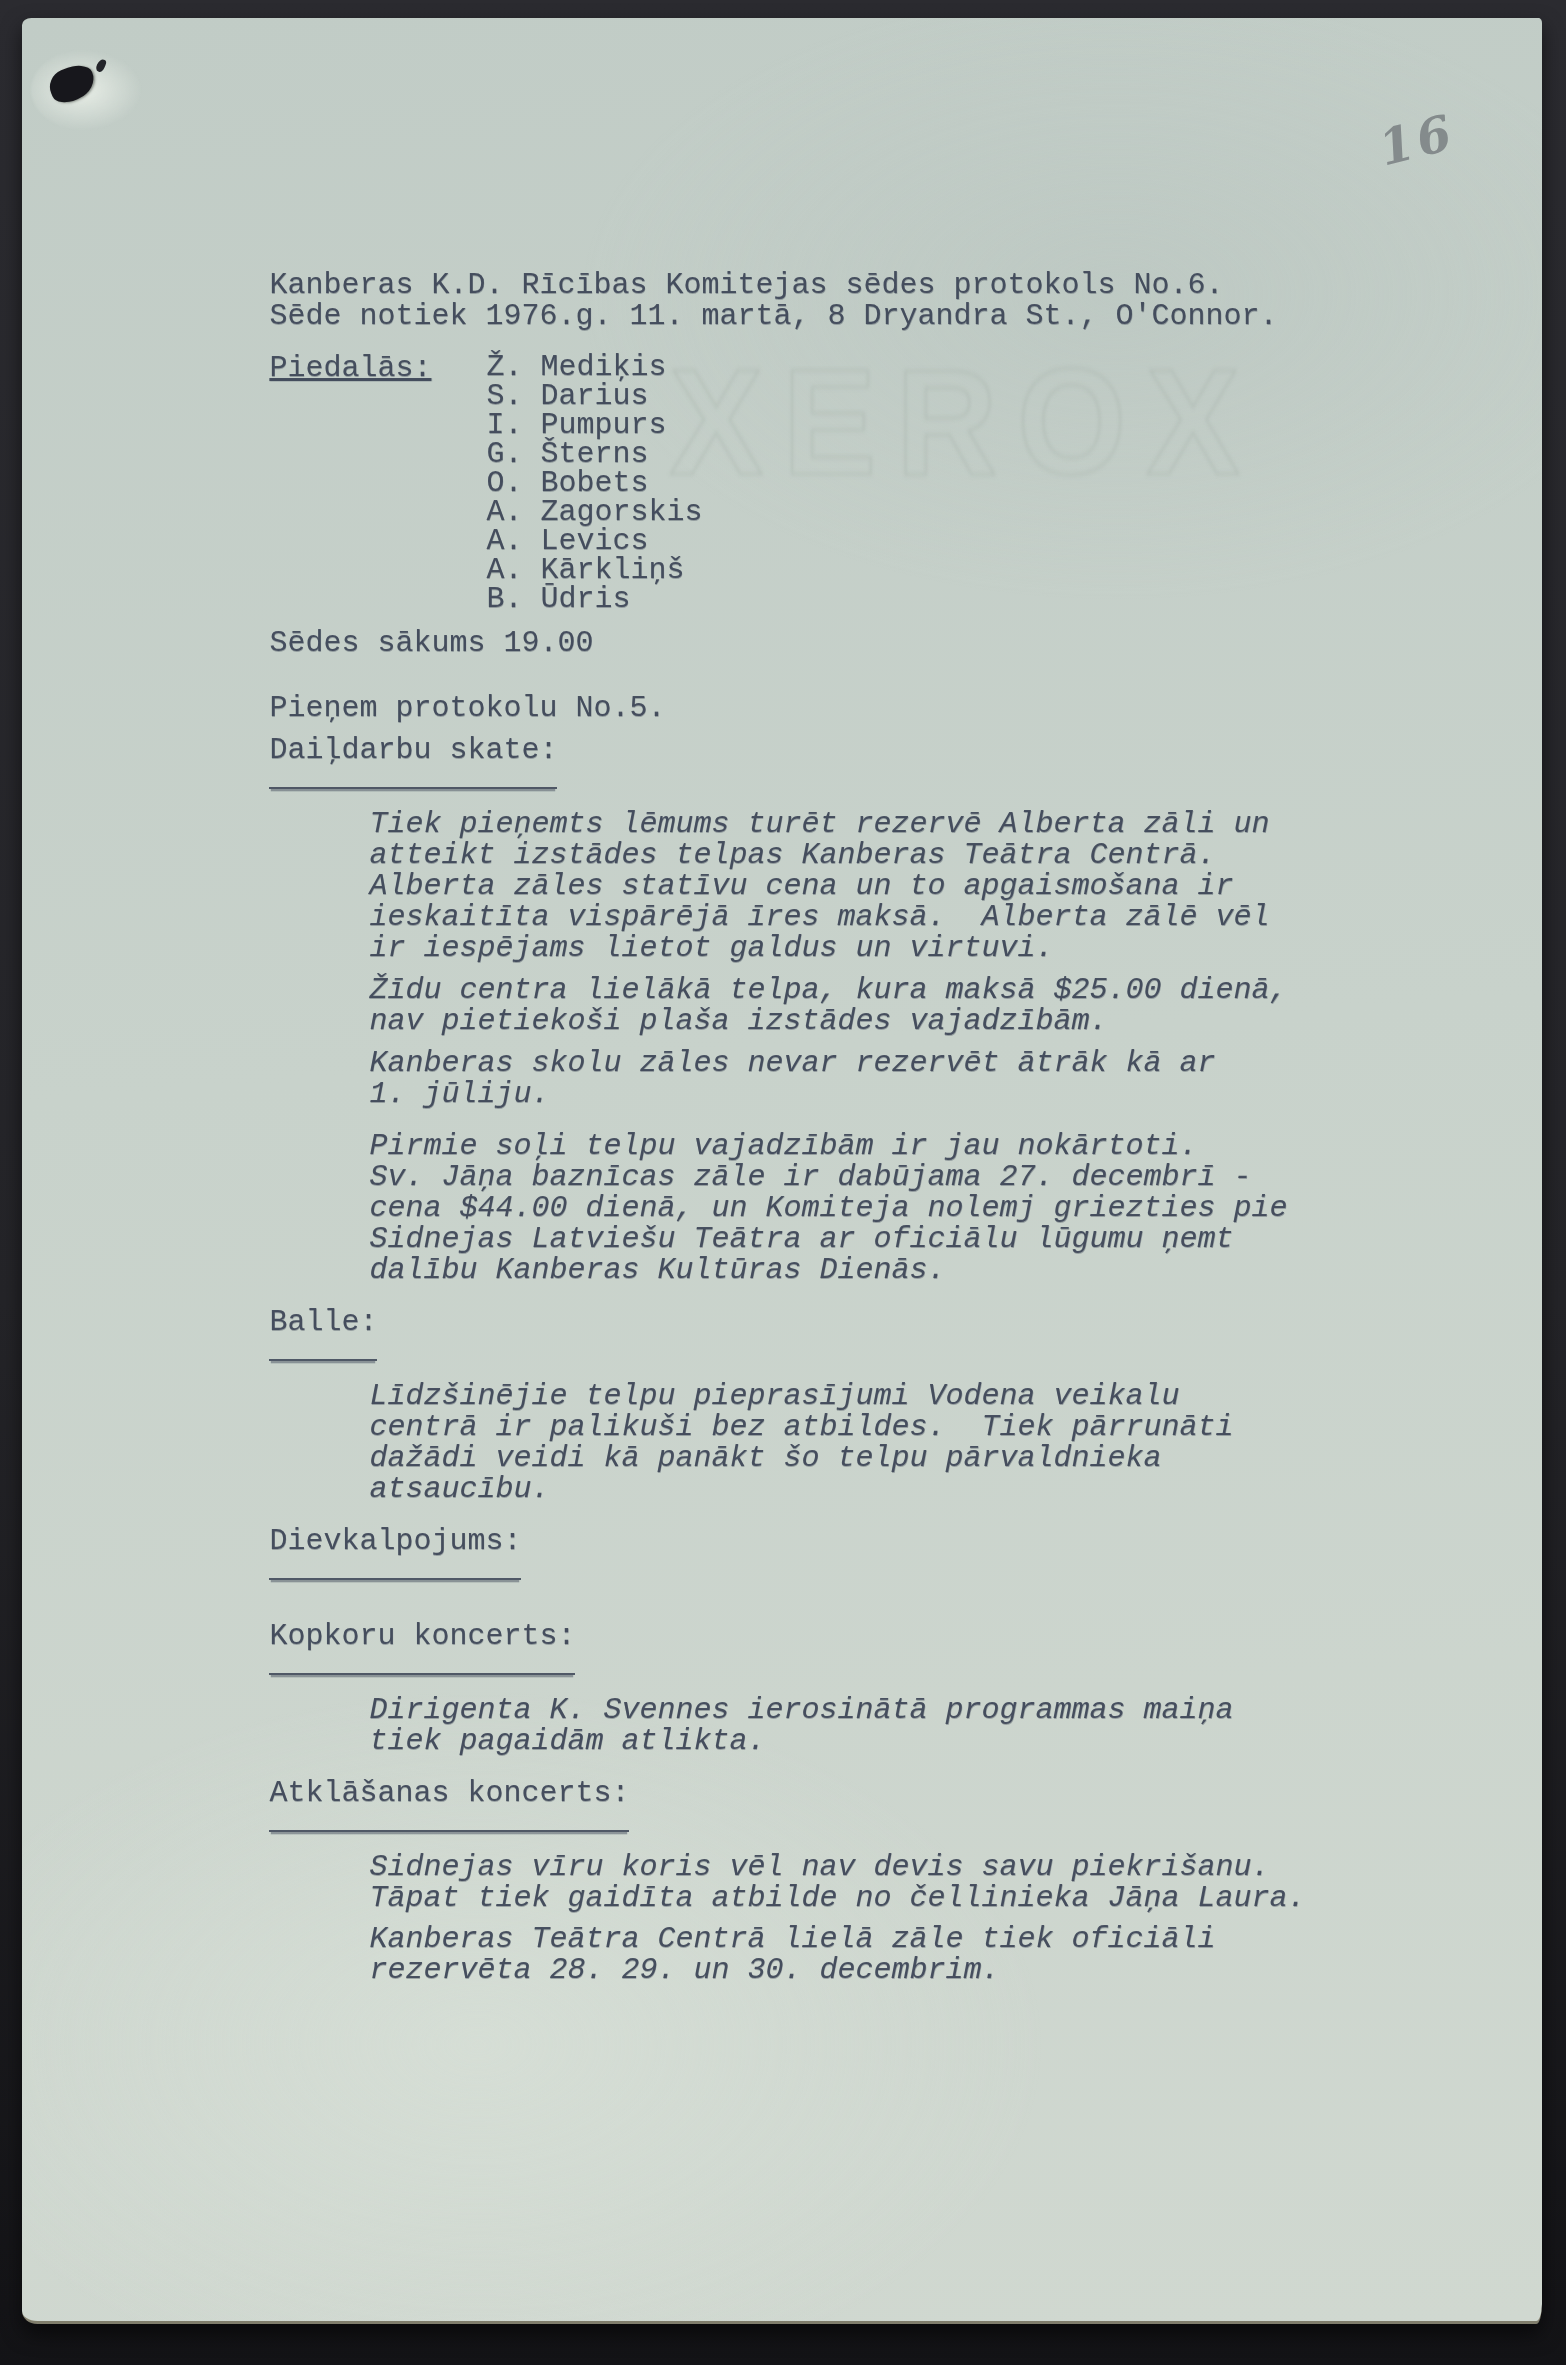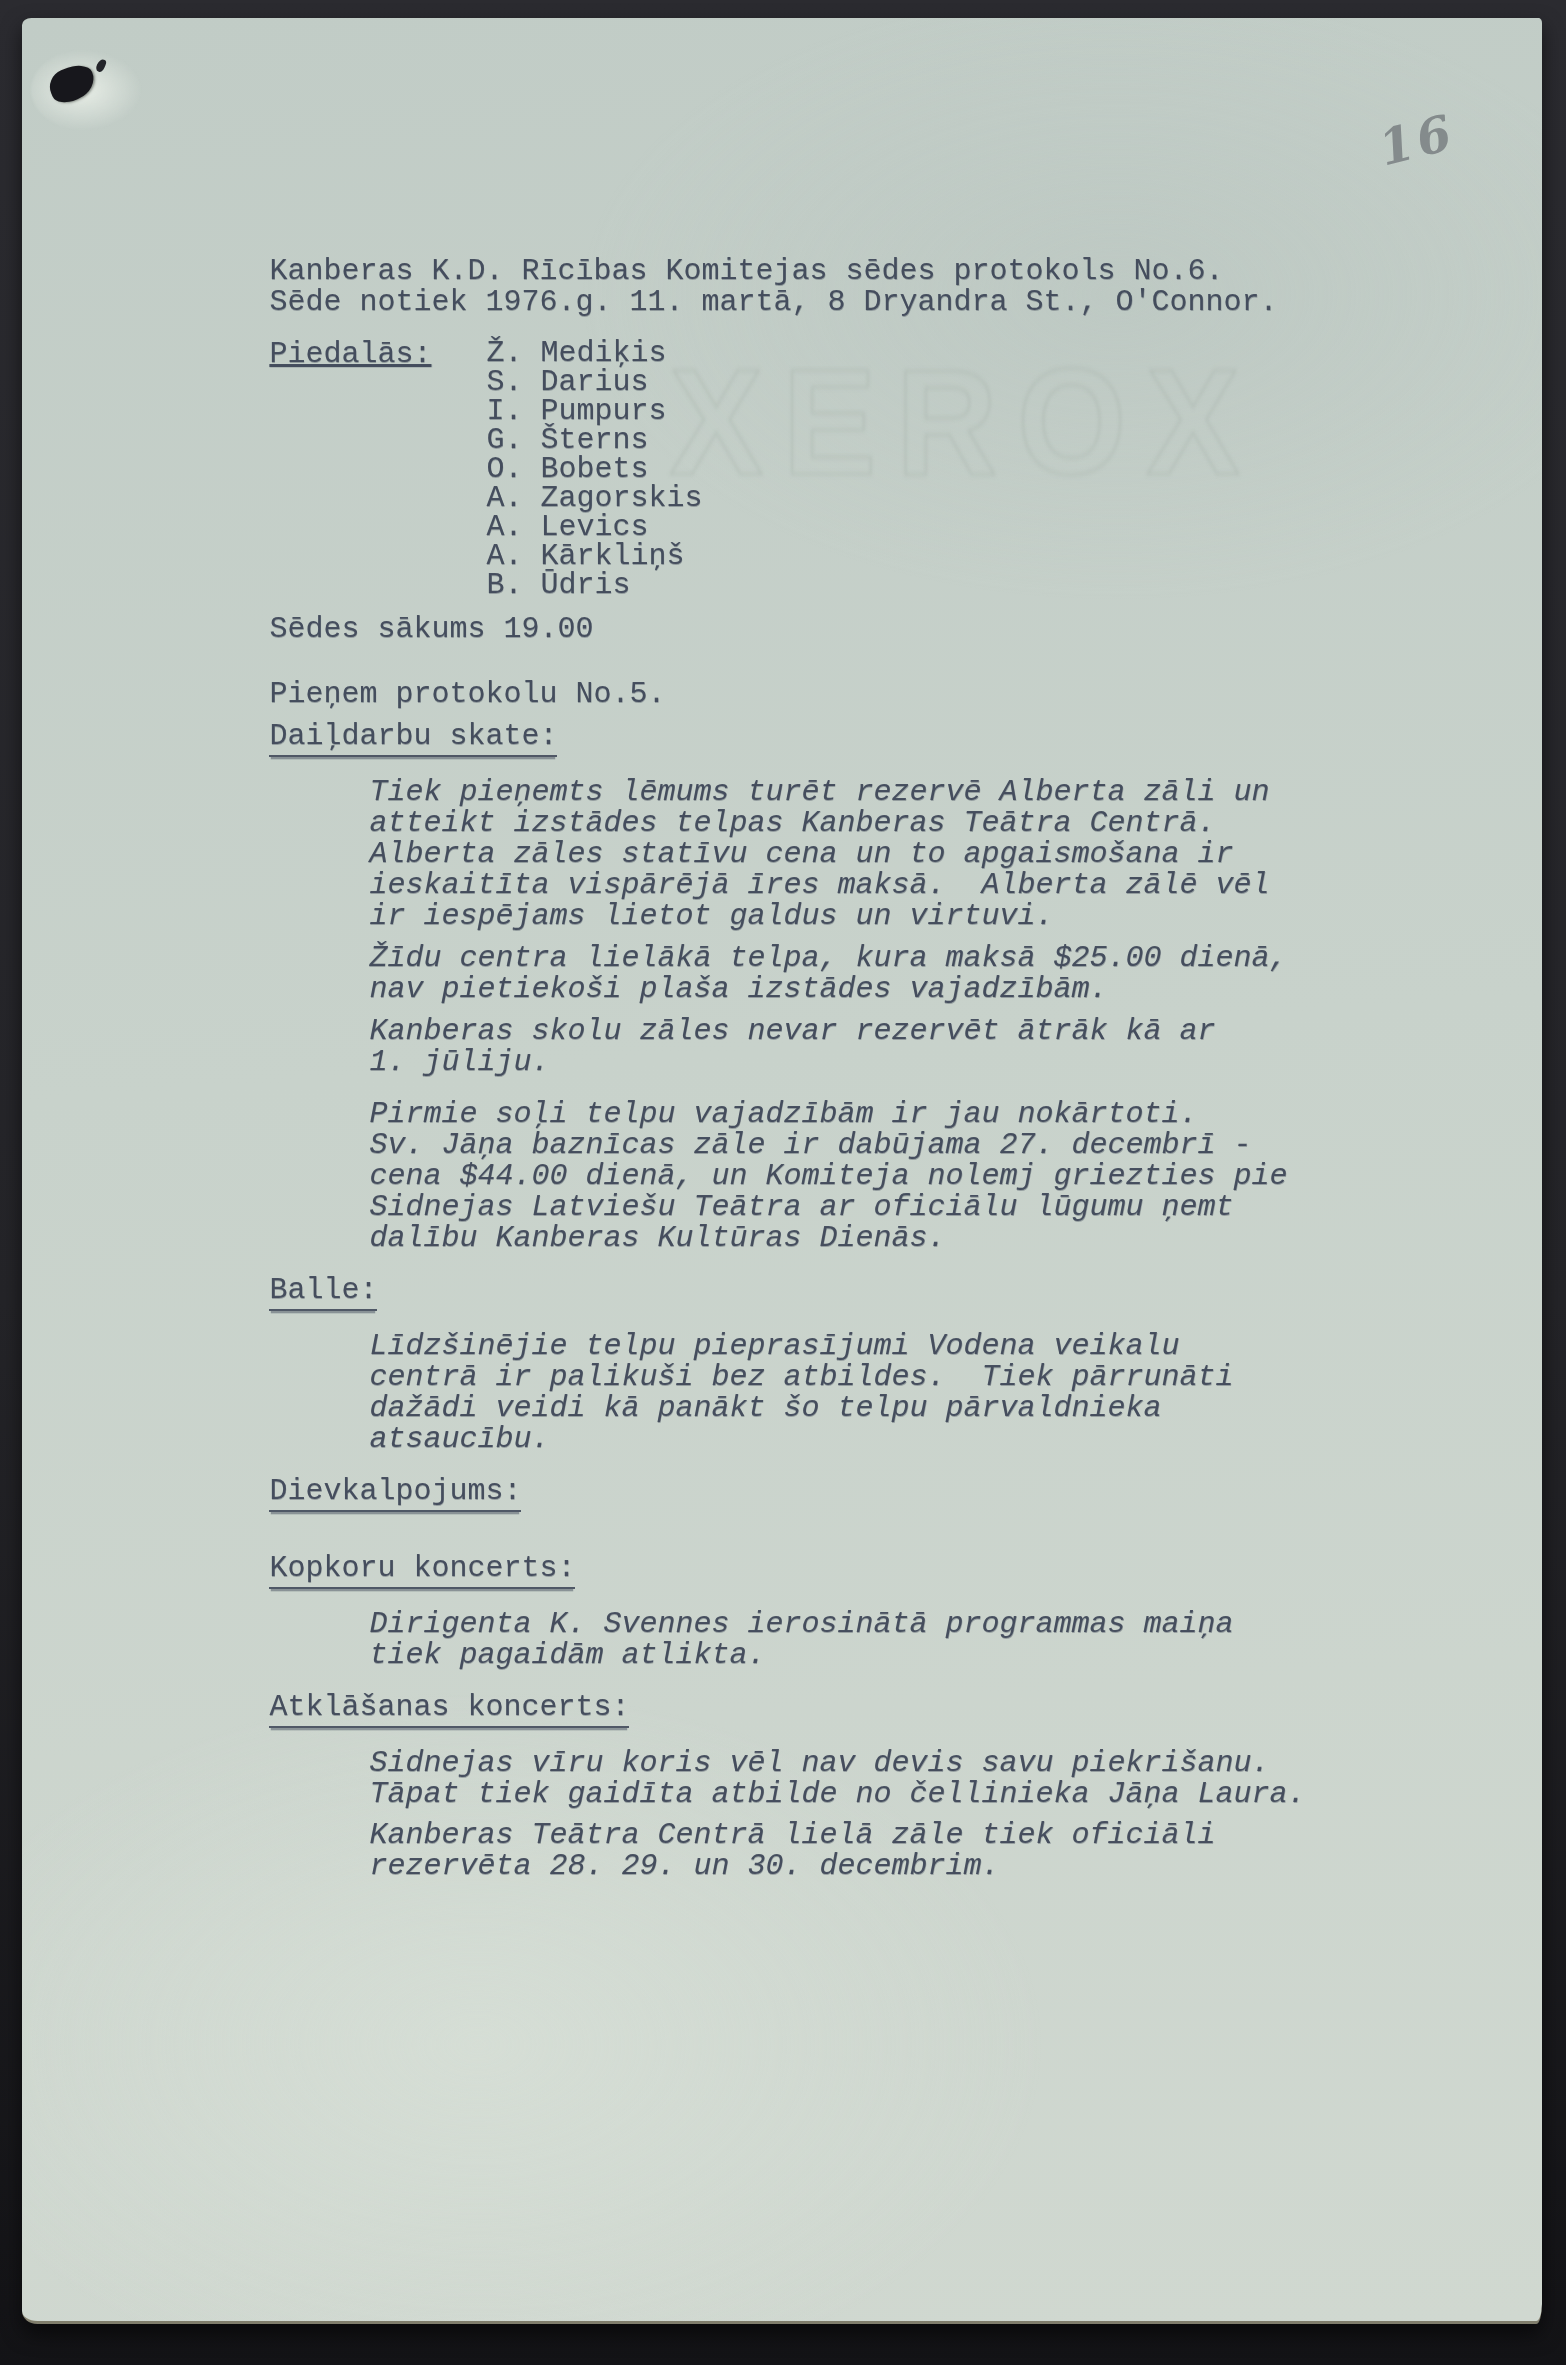--- a/index.html
+++ b/index.html
@@ -63,42 +63,42 @@
     position: absolute; right: 87px; top: 93px;
     font-family: "DejaVu Serif", serif;
     font-style: italic; font-weight: 700;
     font-size: 49px; letter-spacing: 4.1px;
     color: #7e8486;
     opacity: 0.9;
     transform: rotate(-14deg);
   }
 
   .content {
-    position: absolute; left: 247px; top: 238px;
+    position: absolute; left: 247px; top: 252px;
     width: 1059px;
     font-size: 30px; line-height: 31px;
     color: rgba(62, 71, 88, 0.93);
     text-shadow: 0.4px 0.5px 0.6px rgba(52,60,78,0.35);
   }
 
   .doc-header div { white-space: pre; }
 
   .attendees { display: flex; margin-top: 21px; }
   .attendees-label { width: 217px; flex: none; text-decoration: underline; }
   .attendee-name { line-height: 29px; }
 
   .meeting-start { margin-top: 14px; }
   .protocol-note { margin-top: 34px; }
 
   .section { margin-top: 21px; }
   .section:first-child { margin-top: 11.8px; }
   .section-heading-row { line-height: 31px; }
   .section-heading {
     display: inline-block;
-    padding-bottom: 3px;
+    padding-bottom: 21px;
     border-bottom: 2.4px solid rgba(58,66,84,0.85);
     box-shadow: 0 4.1px 0 -1.8px rgba(58,66,84,0.45);
     margin-bottom: 20px;
   }
   .para {
     margin: 0 0 10.6px 100px;
     white-space: pre-wrap;
     font-style: italic;
   }
   .para:last-child { margin-bottom: 0; }

